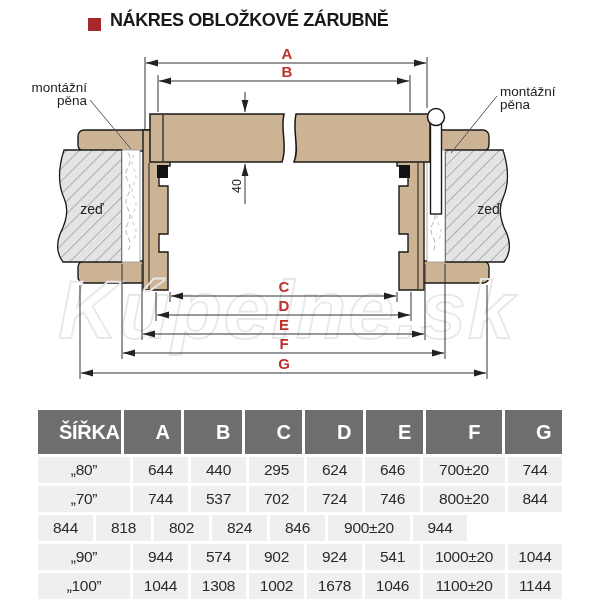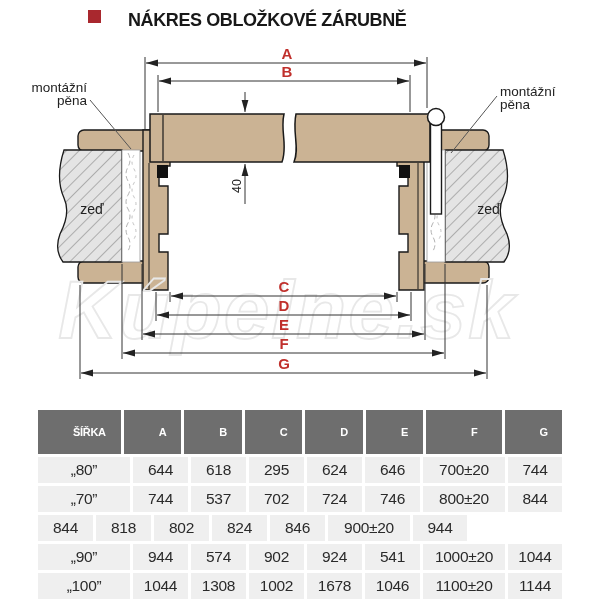--- a/index.html
+++ b/index.html
@@ -1,33 +1,33 @@
 <!DOCTYPE html>
 <html><head>
 <meta charset="utf-8">
 <style>
   html,body{margin:0;padding:0;}
   body{
     width:600px;height:600px;position:relative;background:#ffffff;
     font-family:"Liberation Sans", sans-serif;color:#1a1a1a;overflow:hidden;
   }
-  .header{position:absolute;top:10px;left:88px;display:flex;align-items:flex-start;gap:27px;}
+  .header{position:absolute;top:10px;left:88px;display:flex;align-items:flex-end;gap:9px;}
   .bullet{width:13px;height:13px;background:#a9282e;}
   .title{font-size:18px;font-weight:bold;letter-spacing:-0.4px;color:#181818;white-space:nowrap;}
 
   .diagram-svg{position:absolute;top:0;left:0;}
 
   .dim-letter{fill:#c0302c;font-size:15px;font-weight:bold;}
   .ann{fill:#222;font-size:13.5px;}
   .wall-label{fill:#222;font-size:14px;}
 
   .table{position:absolute;top:410px;left:38px;width:524px;font-size:15.5px;}
   .trow{display:flex;gap:3px;margin-bottom:3px;}
   .cell{display:flex;align-items:center;justify-content:center;letter-spacing:-0.3px;}
-  .th{background:#6e6e6e;color:#ffffff;font-weight:bold;height:44px;font-size:11px;padding-left:20px;}
+  .th{background:#6e6e6e;color:#ffffff;font-weight:bold;height:44px;font-size:20px;padding-left:20px;}
   .td{background:#efefef;color:#2a2a2a;height:26px;}
   .w0{width:92px;} .w1{width:55px;} .w2{width:55px;} .w3{width:55px;}
   .w4{width:55px;} .w5{width:55px;} .w6{width:82px;} .w7{width:54px;}
 </style>
 </head>
 <body>
 
 <div class="header">
   <div class="bullet"></div>
   <div class="title">NÁKRES OBLOŽKOVÉ ZÁRUBNĚ</div>
@@ -148,21 +148,21 @@
     <div class="cell th w3">C</div>
     <div class="cell th w4">D</div>
     <div class="cell th w5">E</div>
     <div class="cell th w6">F</div>
     <div class="cell th w7">G</div>
   </div>
 
   <div class="trow">
     <div class="cell td w0">„80”</div>
     <div class="cell td w1">644</div>
-    <div class="cell td w2">618</div>
+    <div class="cell td w2">440</div>
     <div class="cell td w3">295</div>
     <div class="cell td w4">624</div>
     <div class="cell td w5">646</div>
     <div class="cell td w6">700±20</div>
     <div class="cell td w7">744</div>
   </div>
 
   <div class="trow">
     <div class="cell td w0">„70”</div>
     <div class="cell td w1">744</div>

